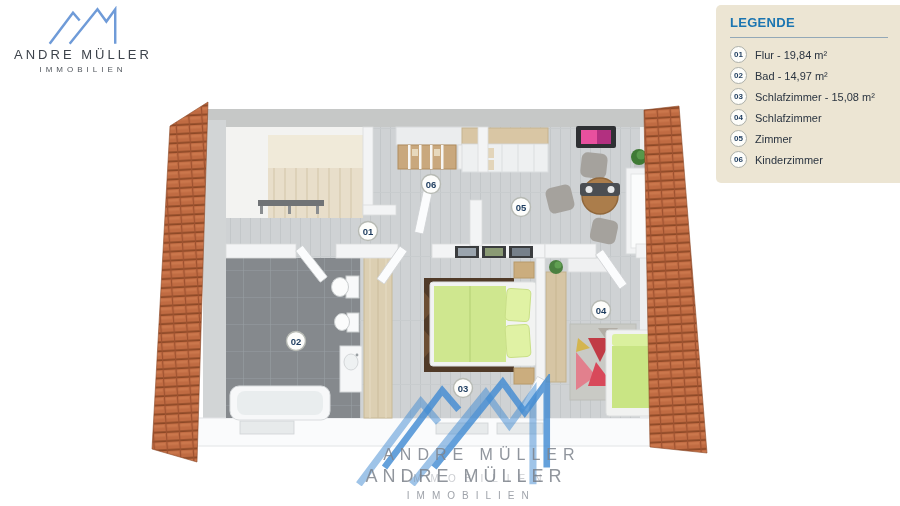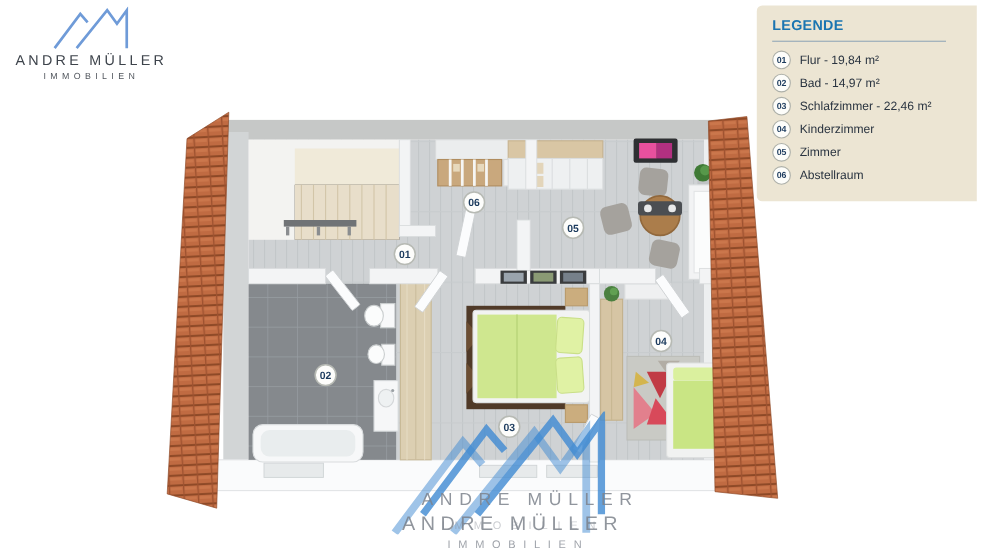--- a/index.html
+++ b/index.html
@@ -5,22 +5,22 @@
   html,body{margin:0;padding:0;background:#ffffff;}
   .stage{position:relative;width:900px;height:506px;background:#ffffff;overflow:hidden;
          font-family:"Liberation Sans",sans-serif;}
   
   .logo{position:absolute;left:8px;top:6px;width:150px;text-align:center;}
   .logo svg{display:block;margin:0 auto;}
   .logo-name{margin-top:1px;font-size:13px;font-weight:400;letter-spacing:3px;
              color:var(--logo-text,#3d434b);white-space:nowrap;}
   .logo-tag{margin-top:3px;font-size:8px;letter-spacing:4px;color:var(--logo-sub,#51565d);white-space:nowrap;}
   
-  .legend{position:absolute;right:12px;top:5px;width:158px;background:var(--legend-bg,#ece5d3);
-          border-radius:5px 0 0 5px;padding:10px 28px 11px 14px;}
+  .legend{position:absolute;right:0;top:5px;width:158px;background:var(--legend-bg,#ece5d3);
+          border-radius:5px 0 0 5px;padding:10px 12px 11px 14px;}
   .legend-title{color:var(--legend-title,#1b75b1);font-size:13px;font-weight:bold;letter-spacing:.3px;}
   .legend-rule{border:none;border-top:1px solid #93a8b7;margin:7px 0 8px 0;}
   .legend-row{display:flex;align-items:center;margin:0 0 4px 0;}
   .lbadge{flex:0 0 15px;width:15px;height:15px;border-radius:50%;background:#fdfdfa;
           border:1px solid #adb0a9;font-size:8px;font-weight:bold;color:#1c3b5e;
           display:flex;align-items:center;justify-content:center;margin-right:8px;}
   .legend-label{font-size:11px;color:var(--legend-text,#2a3440);white-space:nowrap;}
   
   .wm{position:absolute;left:315px;top:374px;width:310px;height:132px;pointer-events:none;}
   .wm svg{position:absolute;left:30px;top:0;}
@@ -278,33 +278,33 @@
     <div class="legend-row">
       <span class="lbadge">01</span>
       <span class="legend-label">Flur - 19,84 m²</span>
     </div>
     <div class="legend-row">
       <span class="lbadge">02</span>
       <span class="legend-label">Bad - 14,97 m²</span>
     </div>
     <div class="legend-row">
       <span class="lbadge">03</span>
-      <span class="legend-label">Schlafzimmer - 22,46 m²</span>
+      <span class="legend-label">Schlafzimmer - 15,08 m²</span>
     </div>
     <div class="legend-row">
       <span class="lbadge">04</span>
-      <span class="legend-label">Kinderzimmer</span>
+      <span class="legend-label">Schlafzimmer</span>
     </div>
     <div class="legend-row">
       <span class="lbadge">05</span>
       <span class="legend-label">Zimmer</span>
     </div>
     <div class="legend-row">
       <span class="lbadge">06</span>
-      <span class="legend-label">Abstellraum</span>
+      <span class="legend-label">Kinderzimmer</span>
     </div>
   </div>
 
   <div class="wm">
     <svg width="240" height="112" viewBox="0 0 240 112">
       <g transform="translate(8,10) scale(2.95)" opacity="0.5">
         <path d="M2,34 L23,6 L29,13 M20,34 L45,3 L53,14 L61,3 L61,34" fill="none" stroke="#3f8ad2" stroke-width="2.4"></path>
       </g>
       <g transform="translate(34,0) scale(2.75)" opacity="0.8">
         <path d="M2,34 L23,6 L29,13 M20,34 L45,3 L53,14 L61,3 L61,34" fill="none" stroke="#3f8ad2" stroke-width="2.4"></path>

